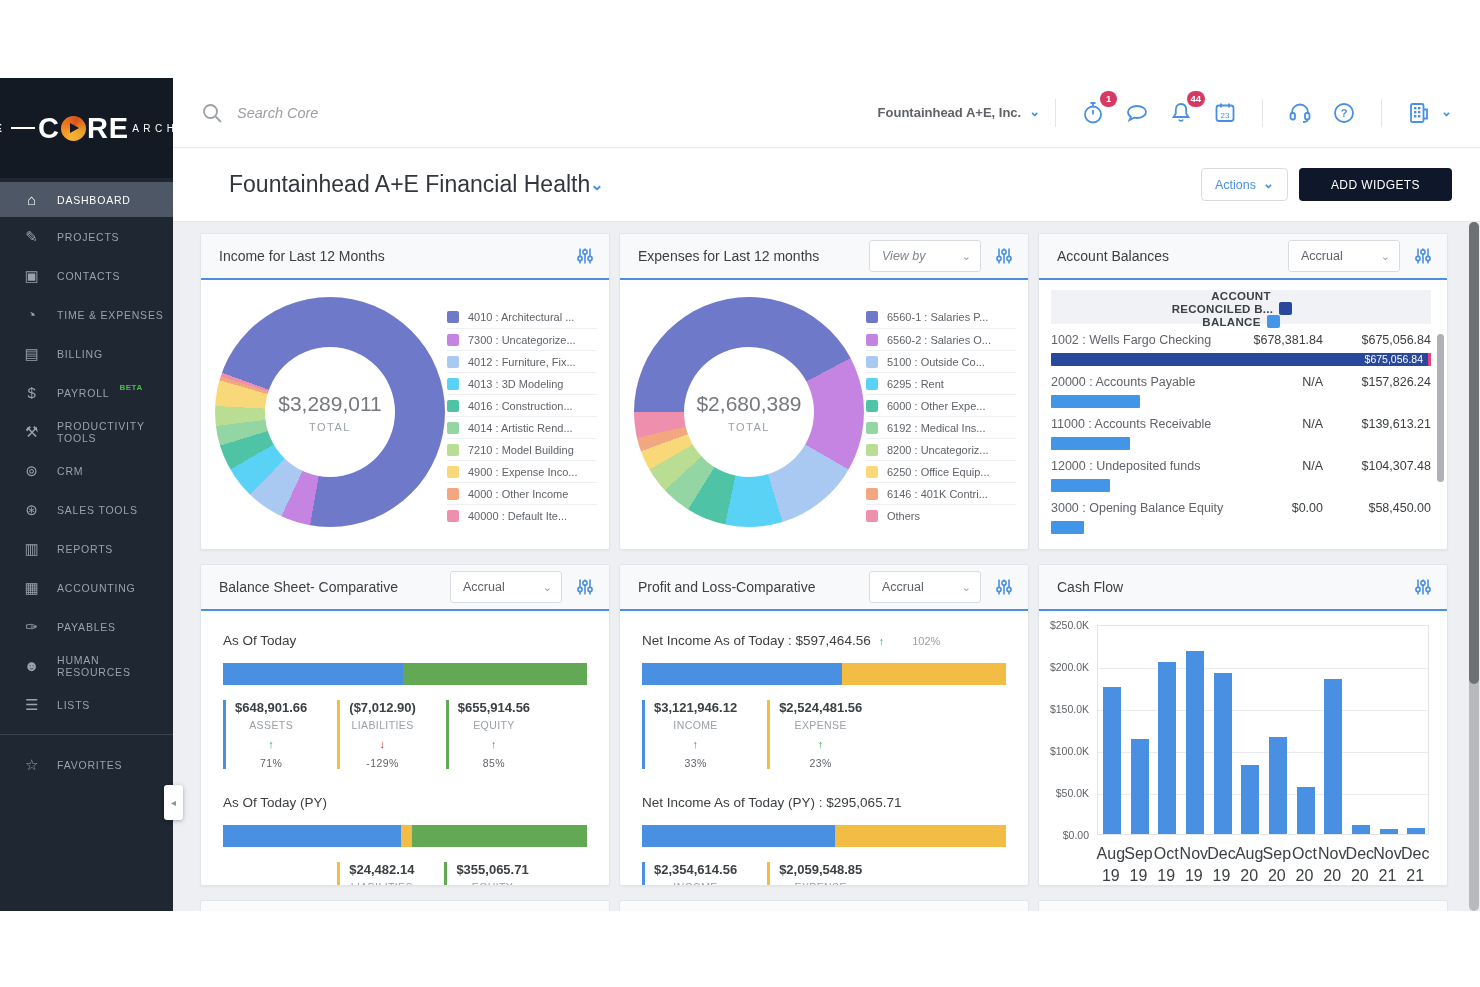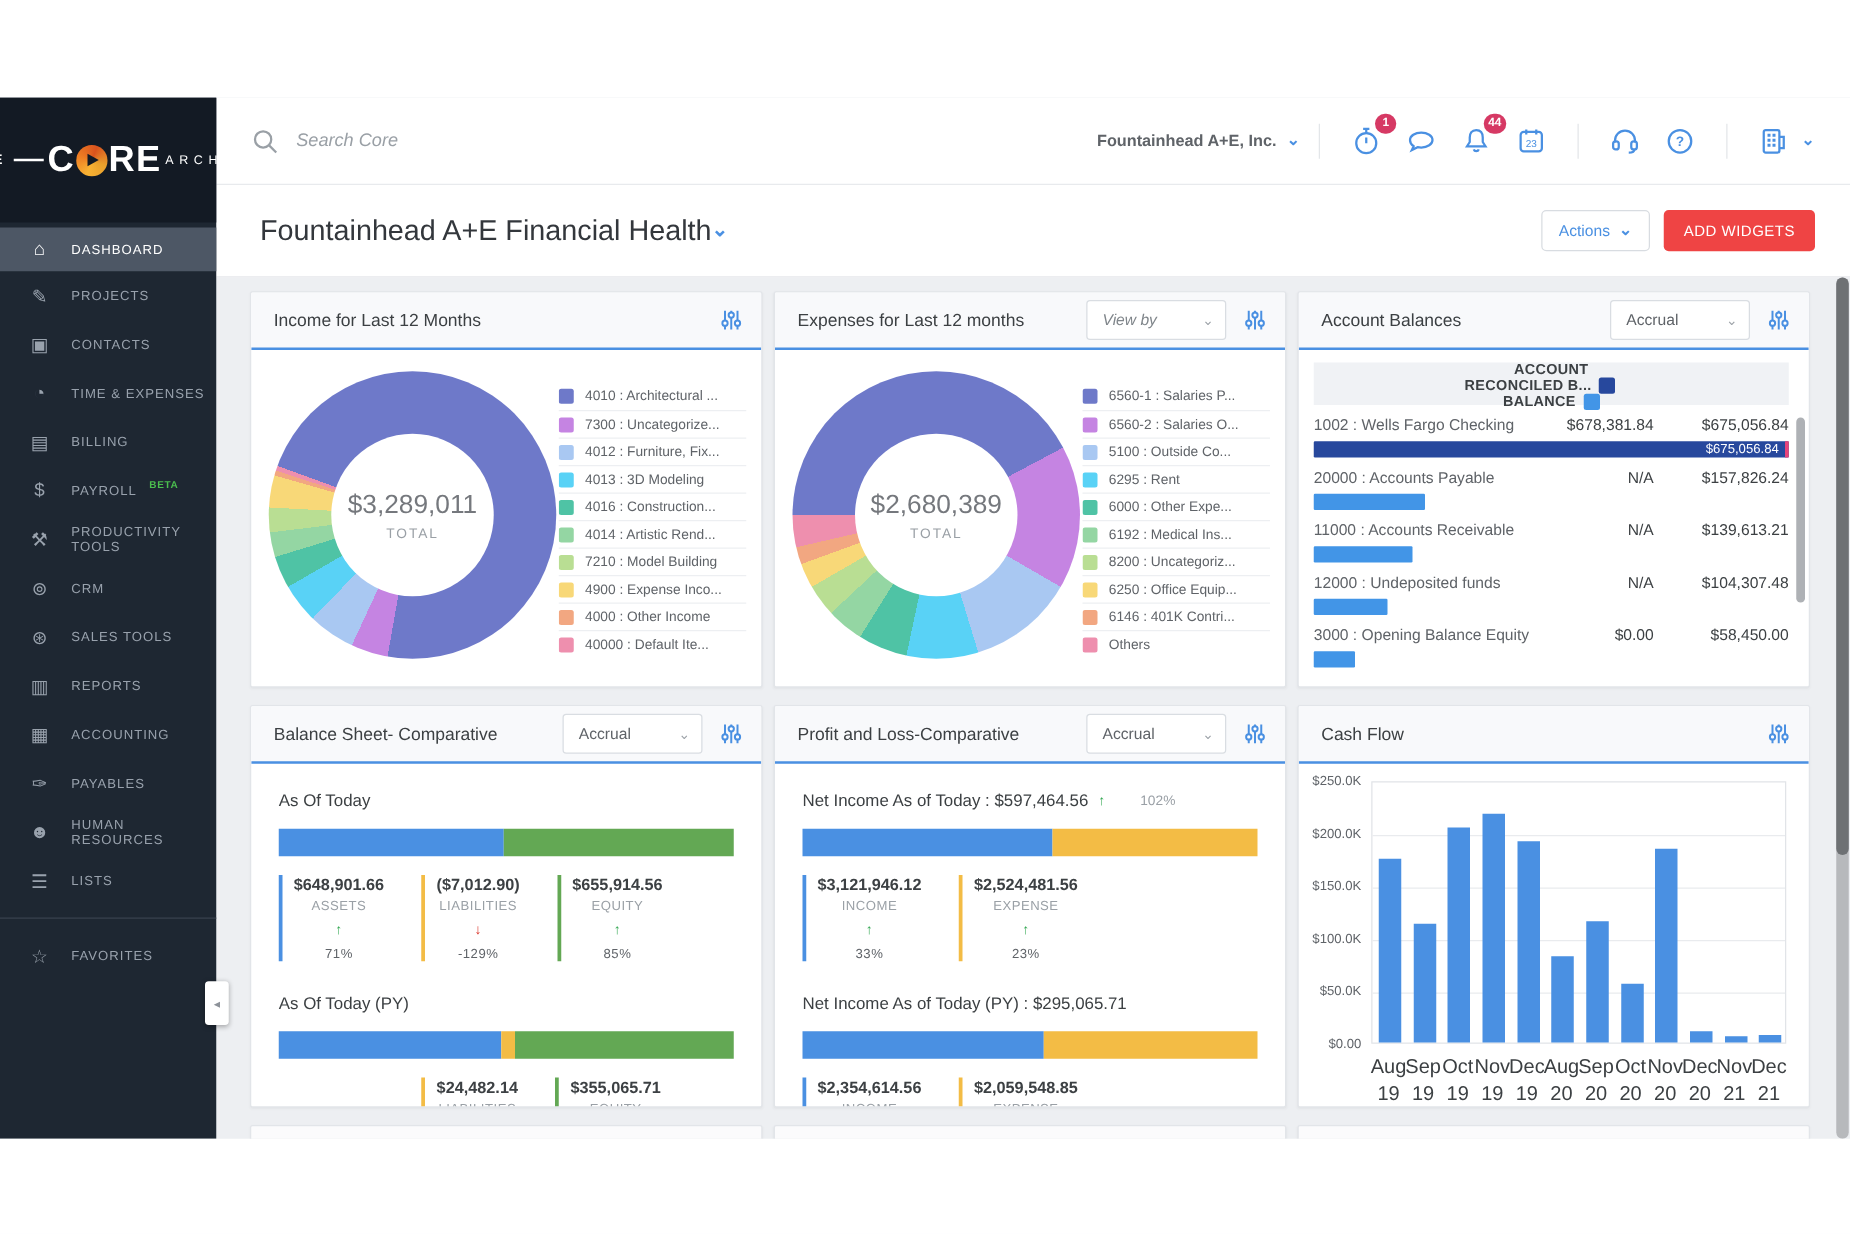--- a/index.html
+++ b/index.html
@@ -35,26 +35,26 @@
   .search-input::placeholder { color:#9aa0a6; }
   .topbar-right { margin-left:auto; display:flex; align-items:center; }
   .company { display:flex; align-items:center; gap:8px; font-size:13px; color:#5f6368; font-weight:bold; cursor:pointer;margin-left:45px; }
   .chev { color:#4a90e2; font-size:13px; font-weight:bold; line-height:0.5; }
   .vdiv { width:1px; height:28px; background:#e3e6e9; margin:0 15px; }
   .tb-icon { position:relative; width:30px; height:30px; display:flex; align-items:center; justify-content:center; margin:0 7px; cursor:pointer; }
   .badge { position:absolute; top:-7px; right:-9px; min-width:17px; height:16px; border-radius:9px; background:#d63964; color:#fff;
            font-size:9.5px; font-weight:bold; display:flex; align-items:center; justify-content:center; padding:0 4px; }
 
   .titlebar { height:74px; background:#fff; border-bottom:1px solid #e6e8eb; display:flex; align-items:center; padding:0 28px 0 35px; }
-  .page-title { font-size:23px; color:#33373c; display:flex; align-items:center; gap:0; }
+  .page-title { font-size:23px; color:#33373c; display:flex; align-items:center; gap:0;margin-left:21px; }
   .page-title .chev { font-size:16px; }
   .titlebar-right { margin-left:auto; display:flex; align-items:center; gap:11px; }
   .btn-actions { height:33px; padding:0 13px; background:#fff; border:1px solid #d8dce1; border-radius:4px; color:#4a90e2;
                  font-size:12.5px; display:flex; align-items:center; gap:7px; cursor:pointer; font-family:inherit; }
-  .btn-add { height:33px; padding:0 16px; background:#ef4444; border:none; border-radius:4px; color:#fff; font-size:12px;
+  .btn-add { height:33px; padding:0 32px; background:#0f172a; border:none; border-radius:4px; color:#fff; font-size:12px;
              letter-spacing:0.4px; cursor:pointer; font-family:inherit; }
 
   
   .content { position:absolute; top:144px; left:0; right:0; bottom:0; padding:11px 0 0 27px; overflow:hidden; }
   .grid { display:grid; grid-template-columns:410px 410px 410px; column-gap:9px; row-gap:14px; }
   .widget { background:#fff; border:1px solid #e2e5e9; border-radius:2px; box-shadow:0 1px 2px rgba(60,64,67,.06); overflow:hidden; }
   .h-row1 { height:317px; } .h-row2 { height:322px; }
   .widget-h { height:46px; background:#f8f9fb; border-bottom:2px solid #4a90e2; display:flex; align-items:center; padding:0 14px 0 18px; }
   .widget-title { font-size:14px; color:#3c4043; white-space:nowrap; }
   .spacer { flex:1; }

